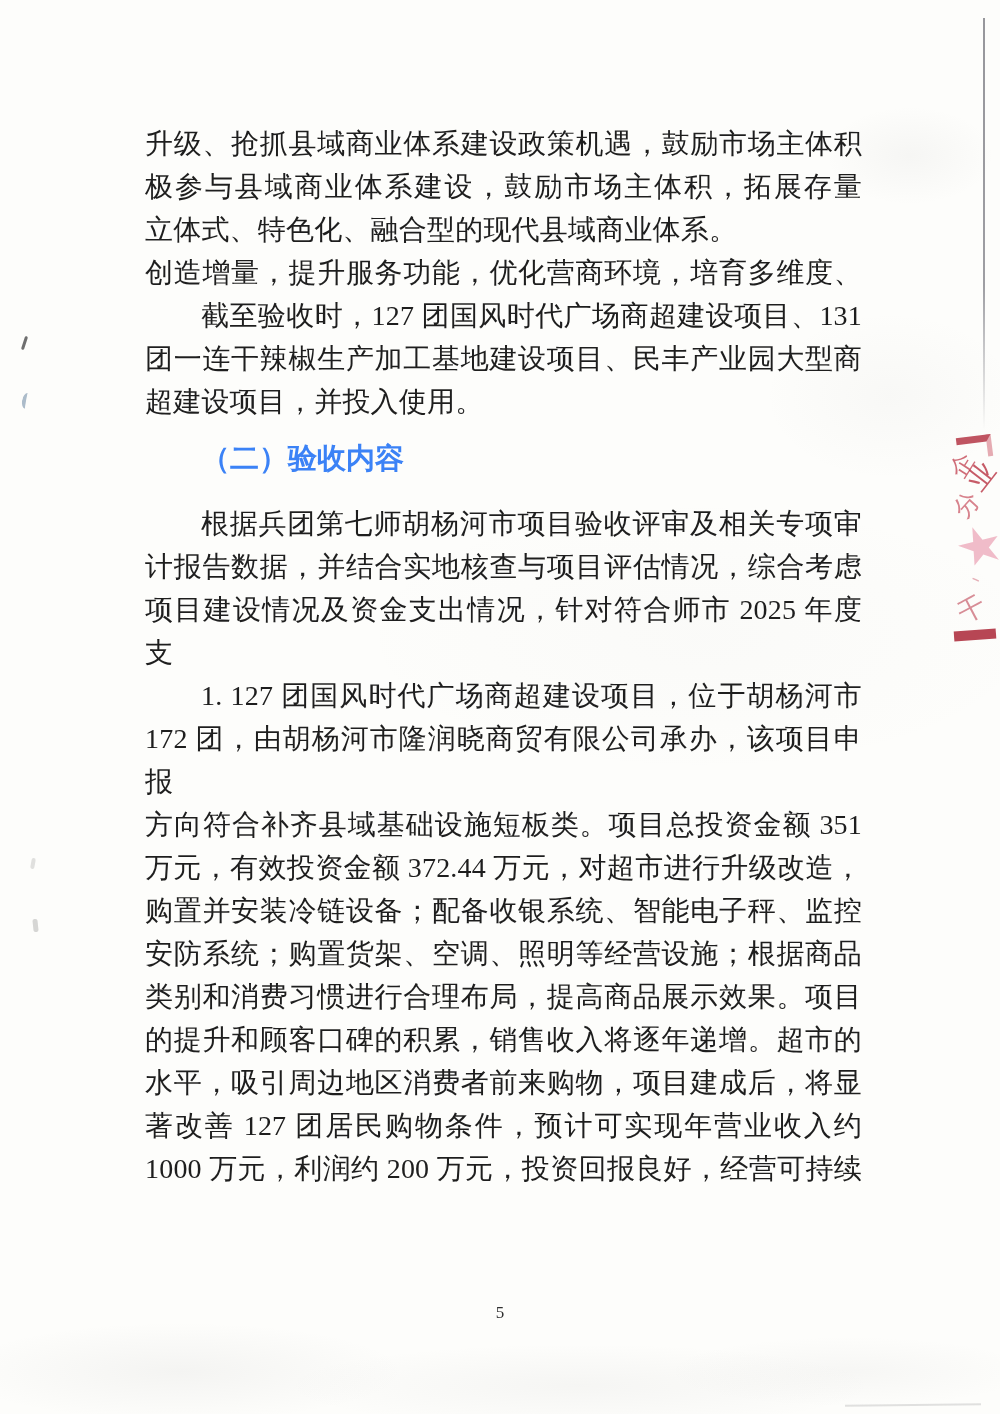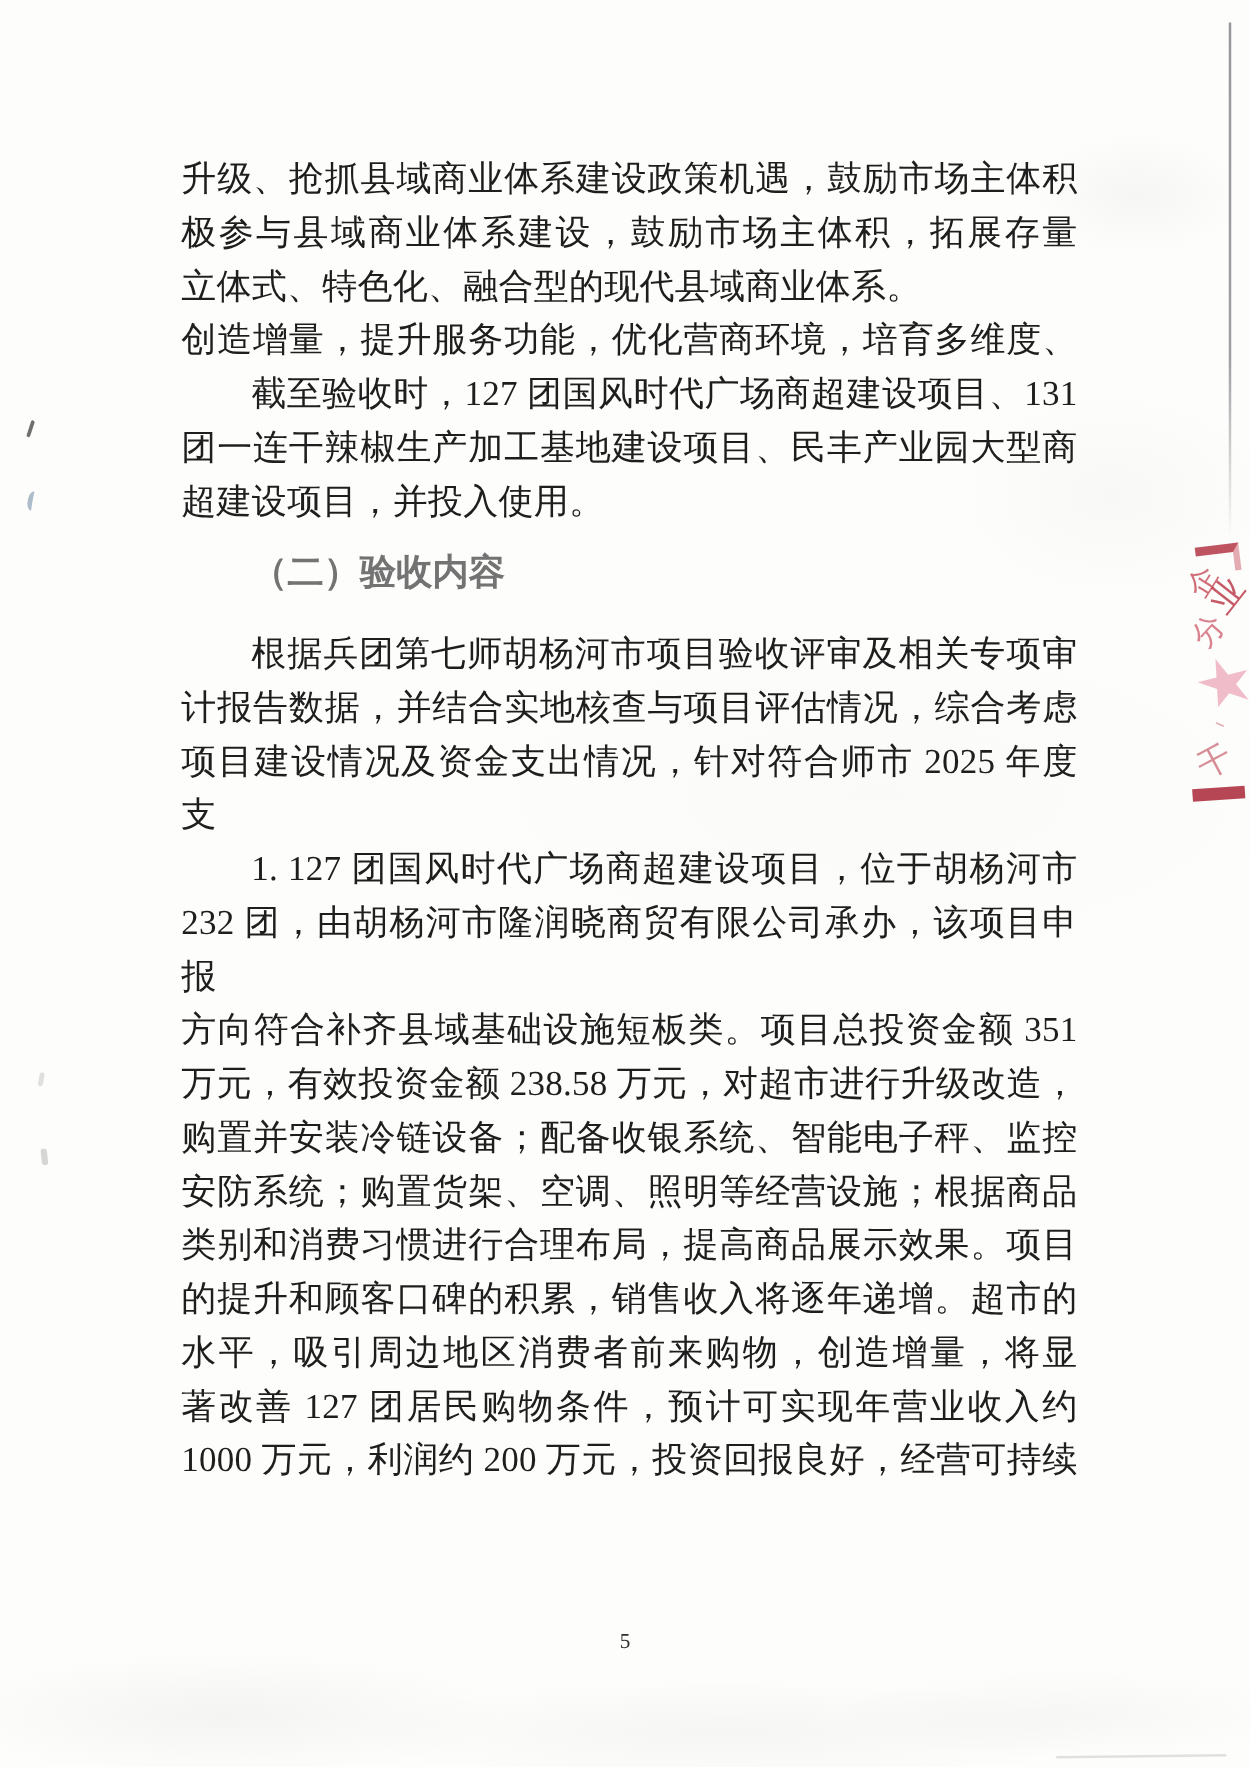--- a/index.html
+++ b/index.html
@@ -33,21 +33,21 @@
     white-space:nowrap;
     letter-spacing:.2px;
   }
   .line.just{text-align-last:justify;white-space:normal;}
   .line.ind{text-indent:56px;}
   .heading{
     font-family:"Liberation Sans", sans-serif;
     font-weight:bold;
     font-size:29px;line-height:43px;
     text-indent:56px;
-    color:#737373;
+    color:#3b82f6;
     margin:14px 0 22px 0;
   }
 
   .pagenum{
     position:absolute;left:0;top:1303px;width:100%;
     text-align:center;
     font-size:17px;color:#2e2e2e;
     font-family:"Liberation Serif", serif;
   }
 
@@ -104,28 +104,28 @@
         <div class="line">超建设项目，并投入使用。</div>
       </div>
       <div class="heading">（二）验收内容</div>
       <div class="para">
         <div class="line just ind">根据兵团第七师胡杨河市项目验收评审及相关专项审</div>
         <div class="line just">计报告数据，并结合实地核查与项目评估情况，综合考虑</div>
         <div class="line just">项目建设情况及资金支出情况，针对符合师市 2025 年度支</div>
       </div>
       <div class="para">
         <div class="line just ind">1. 127 团国风时代广场商超建设项目，位于胡杨河市</div>
-        <div class="line just">232 团，由胡杨河市隆润晓商贸有限公司承办，该项目申报</div>
+        <div class="line just">172 团，由胡杨河市隆润晓商贸有限公司承办，该项目申报</div>
         <div class="line just">方向符合补齐县域基础设施短板类。项目总投资金额 351</div>
-        <div class="line just">万元，有效投资金额 238.58 万元，对超市进行升级改造，</div>
+        <div class="line just">万元，有效投资金额 372.44 万元，对超市进行升级改造，</div>
         <div class="line just">购置并安装冷链设备；配备收银系统、智能电子秤、监控</div>
         <div class="line just">安防系统；购置货架、空调、照明等经营设施；根据商品</div>
         <div class="line just">类别和消费习惯进行合理布局，提高商品展示效果。项目</div>
         <div class="line just">的提升和顾客口碑的积累，销售收入将逐年递增。超市的</div>
-        <div class="line just">水平，吸引周边地区消费者前来购物，创造增量，将显</div>
+        <div class="line just">水平，吸引周边地区消费者前来购物，项目建成后，将显</div>
         <div class="line just">著改善 127 团居民购物条件，预计可实现年营业收入约</div>
         <div class="line just">1000 万元，利润约 200 万元，投资回报良好，经营可持续</div>
       </div>
     </div>
 
   <div class="stamp">
     <span class="s-bracket"></span>
     <span class="s1">企</span>
     <span class="s2">业</span>
     <span class="s3">分</span>

